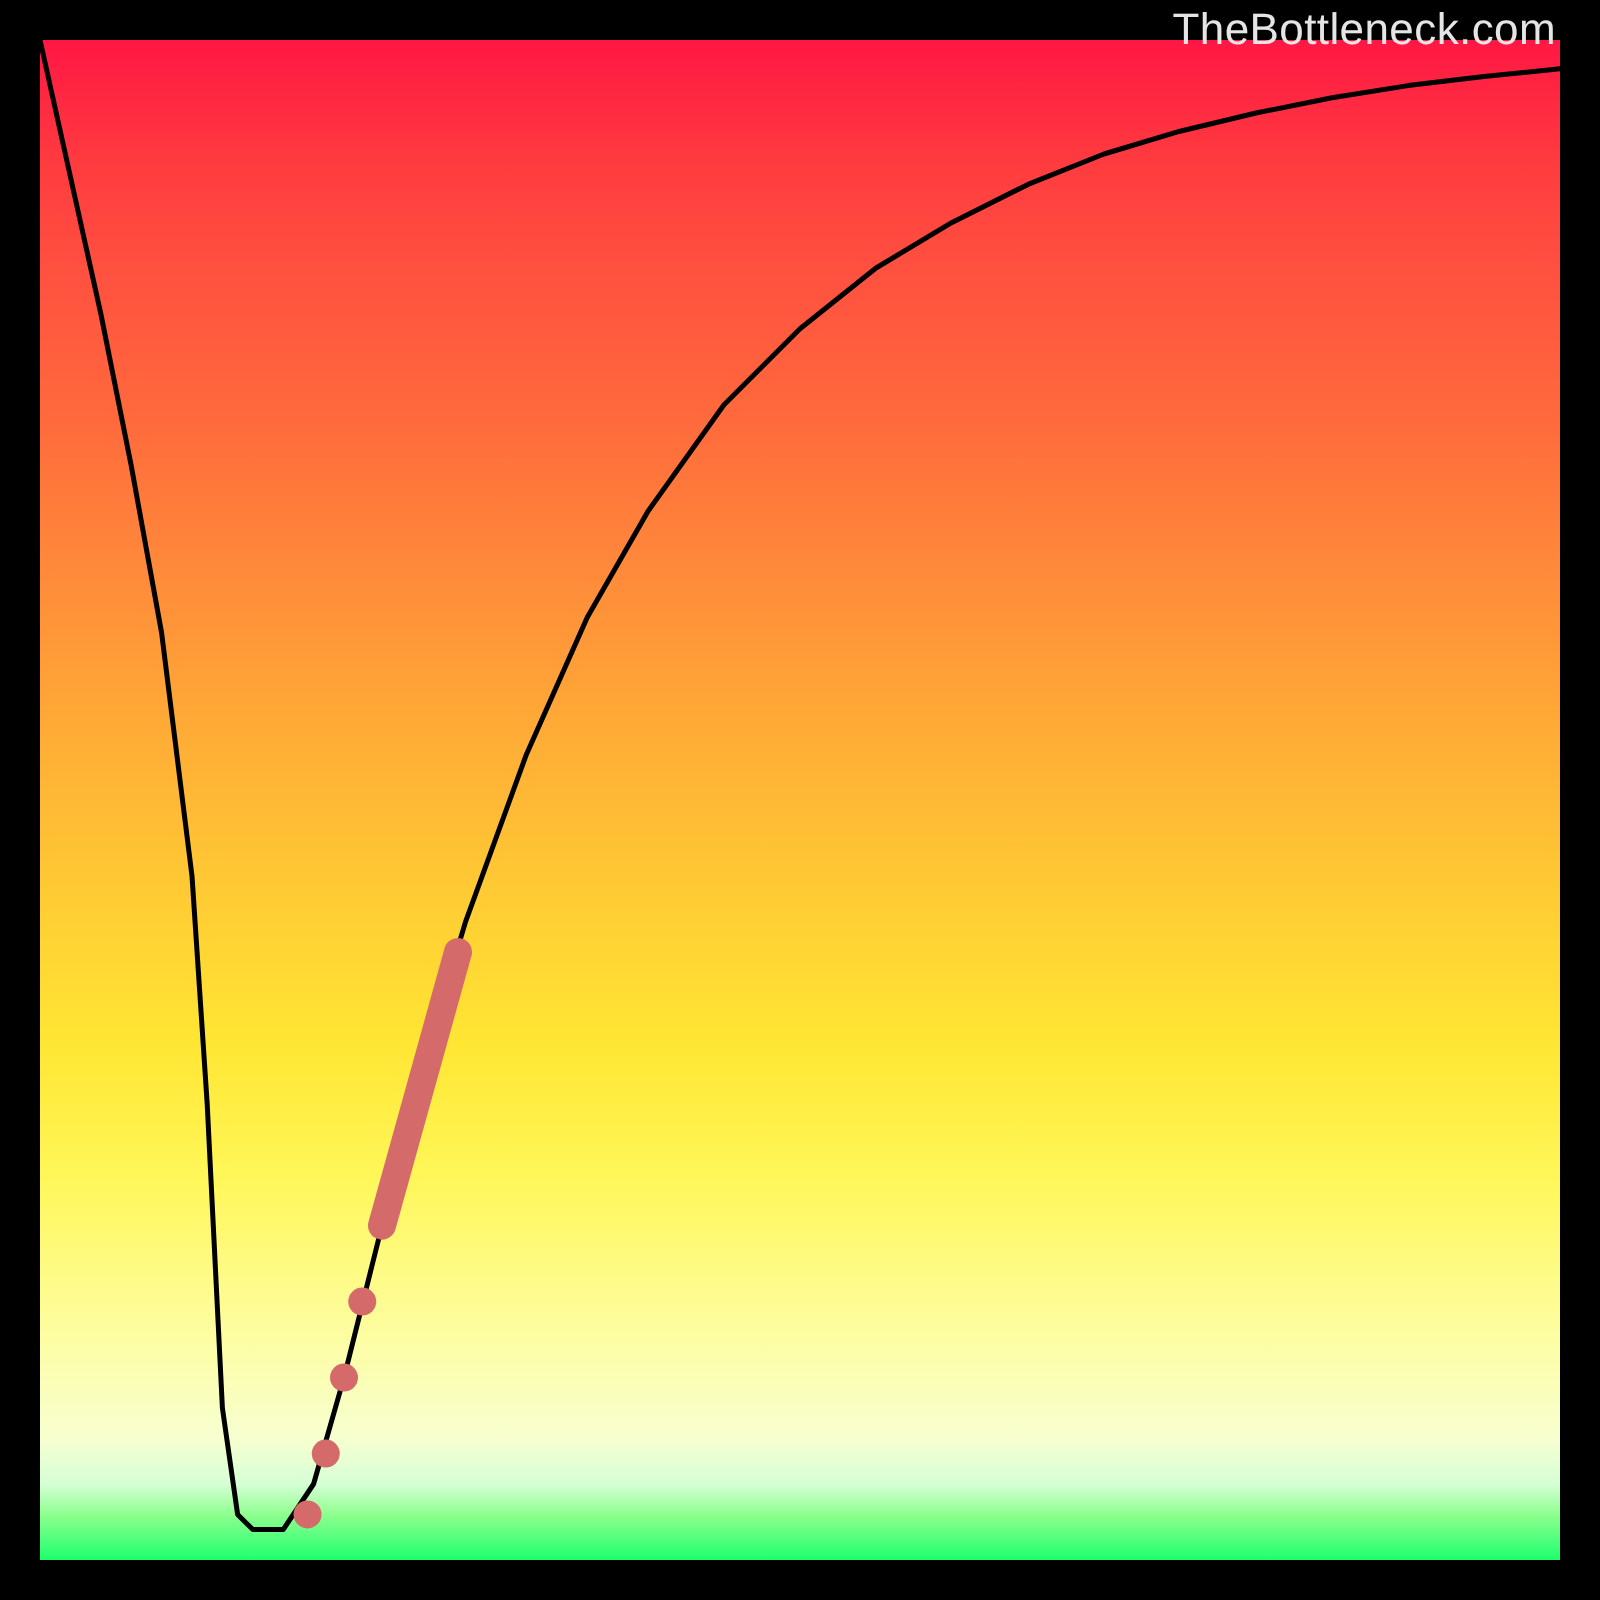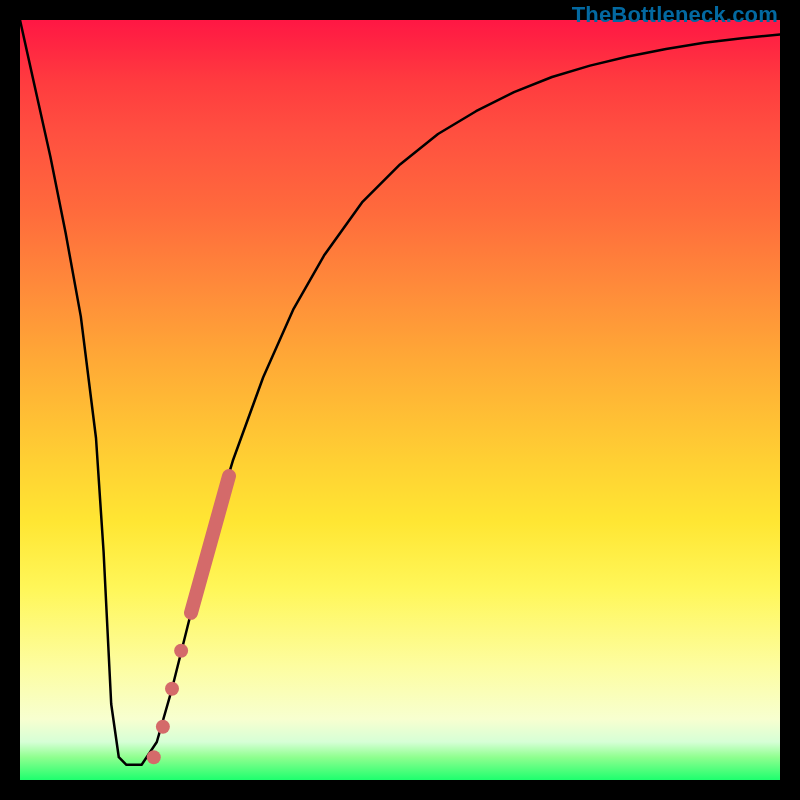--- a/index.html
+++ b/index.html
@@ -39,23 +39,22 @@
       #d6ffd6 95%,
       #8fff8f 97%,
       #1eff6e 100%
     );
   }
   .watermark {
     position: absolute;
     top: 2px;
     right: 22px;
     font-size: 22px;
-    color: #0369a1;
+    color: #e5e5e5;
     letter-spacing: 0.2px;
-    font-weight: bold;
   }
   svg.curve {
     position: absolute;
     left: 0;
     top: 0;
     width: 760px;
     height: 760px;
   }
 </style>
 </head>

